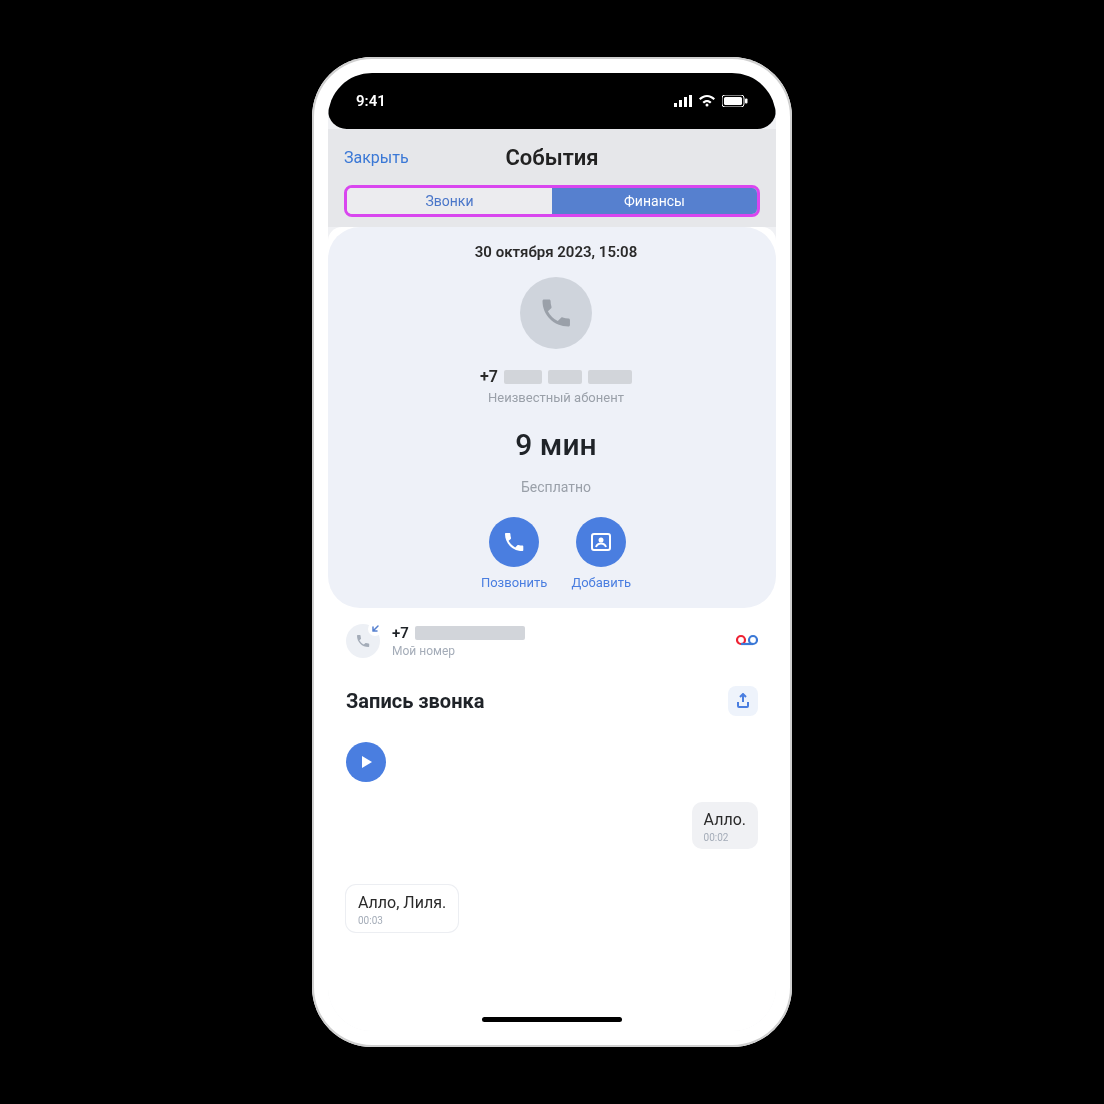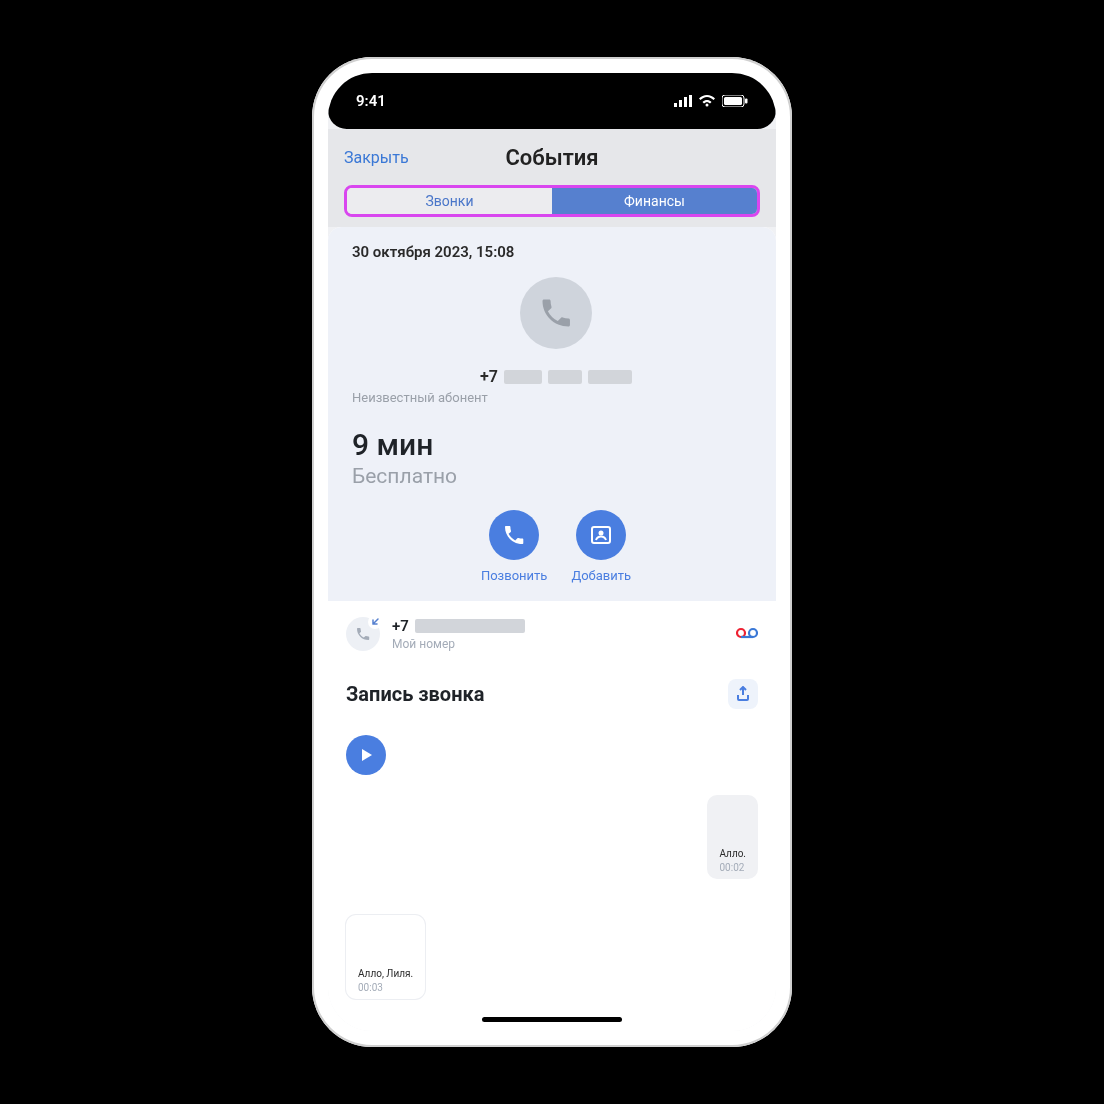--- a/index.html
+++ b/index.html
@@ -96,21 +96,22 @@
     background: #fff;
     border-radius: 14px 14px 0 0;
     flex: 1;
     display: flex;
     flex-direction: column;
     overflow: hidden;
   }
   .card-top {
     background: #eef1f8;
     padding: 16px 16px 18px 24px;
-    text-align: left;
+    text-align: center;
+    border-radius: 32px;
   }
   .date-text {
     font-size: 15px;
     font-weight: 600;
     color: #2a2a2a;
     margin-bottom: 16px;
   }
   .avatar {
     width: 72px; height: 72px;
     border-radius: 50%;
@@ -146,23 +147,23 @@
     color: #9aa0a9;
     margin-top: 4px;
   }
   .duration {
     font-size: 30px;
     font-weight: 500;
     color: #1f2328;
     margin-top: 22px;
   }
   .free-label {
-    font-size: 21px;
+    font-size: 14px;
     color: #9aa0a9;
-    margin-top: 2px;
+    margin-top: 17px;
   }
   .actions {
     display: flex;
     justify-content: center;
     gap: 24px;
     margin-top: 22px;
   }
   .action {
     display: flex;
     flex-direction: column;
@@ -303,23 +304,22 @@
     background: #f0f1f4;
     border-radius: 10px;
     padding: 8px 12px 6px 12px;
     max-width: 70%;
   }
   .bubble.light {
     background: #fff;
     box-shadow: 0 0 0 1px #eceef2;
   }
   .bubble .txt {
-    font-size: 10px;
+    font-size: 16px;
     color: #2a2a2a;
-    margin-top: 45px;
   }
   .bubble .ts {
     font-size: 10px;
     color: #a4acb8;
     margin-top: 3px;
   }
   .home-indicator {
     position: absolute;
     bottom: 9px;
     left: 50%;

